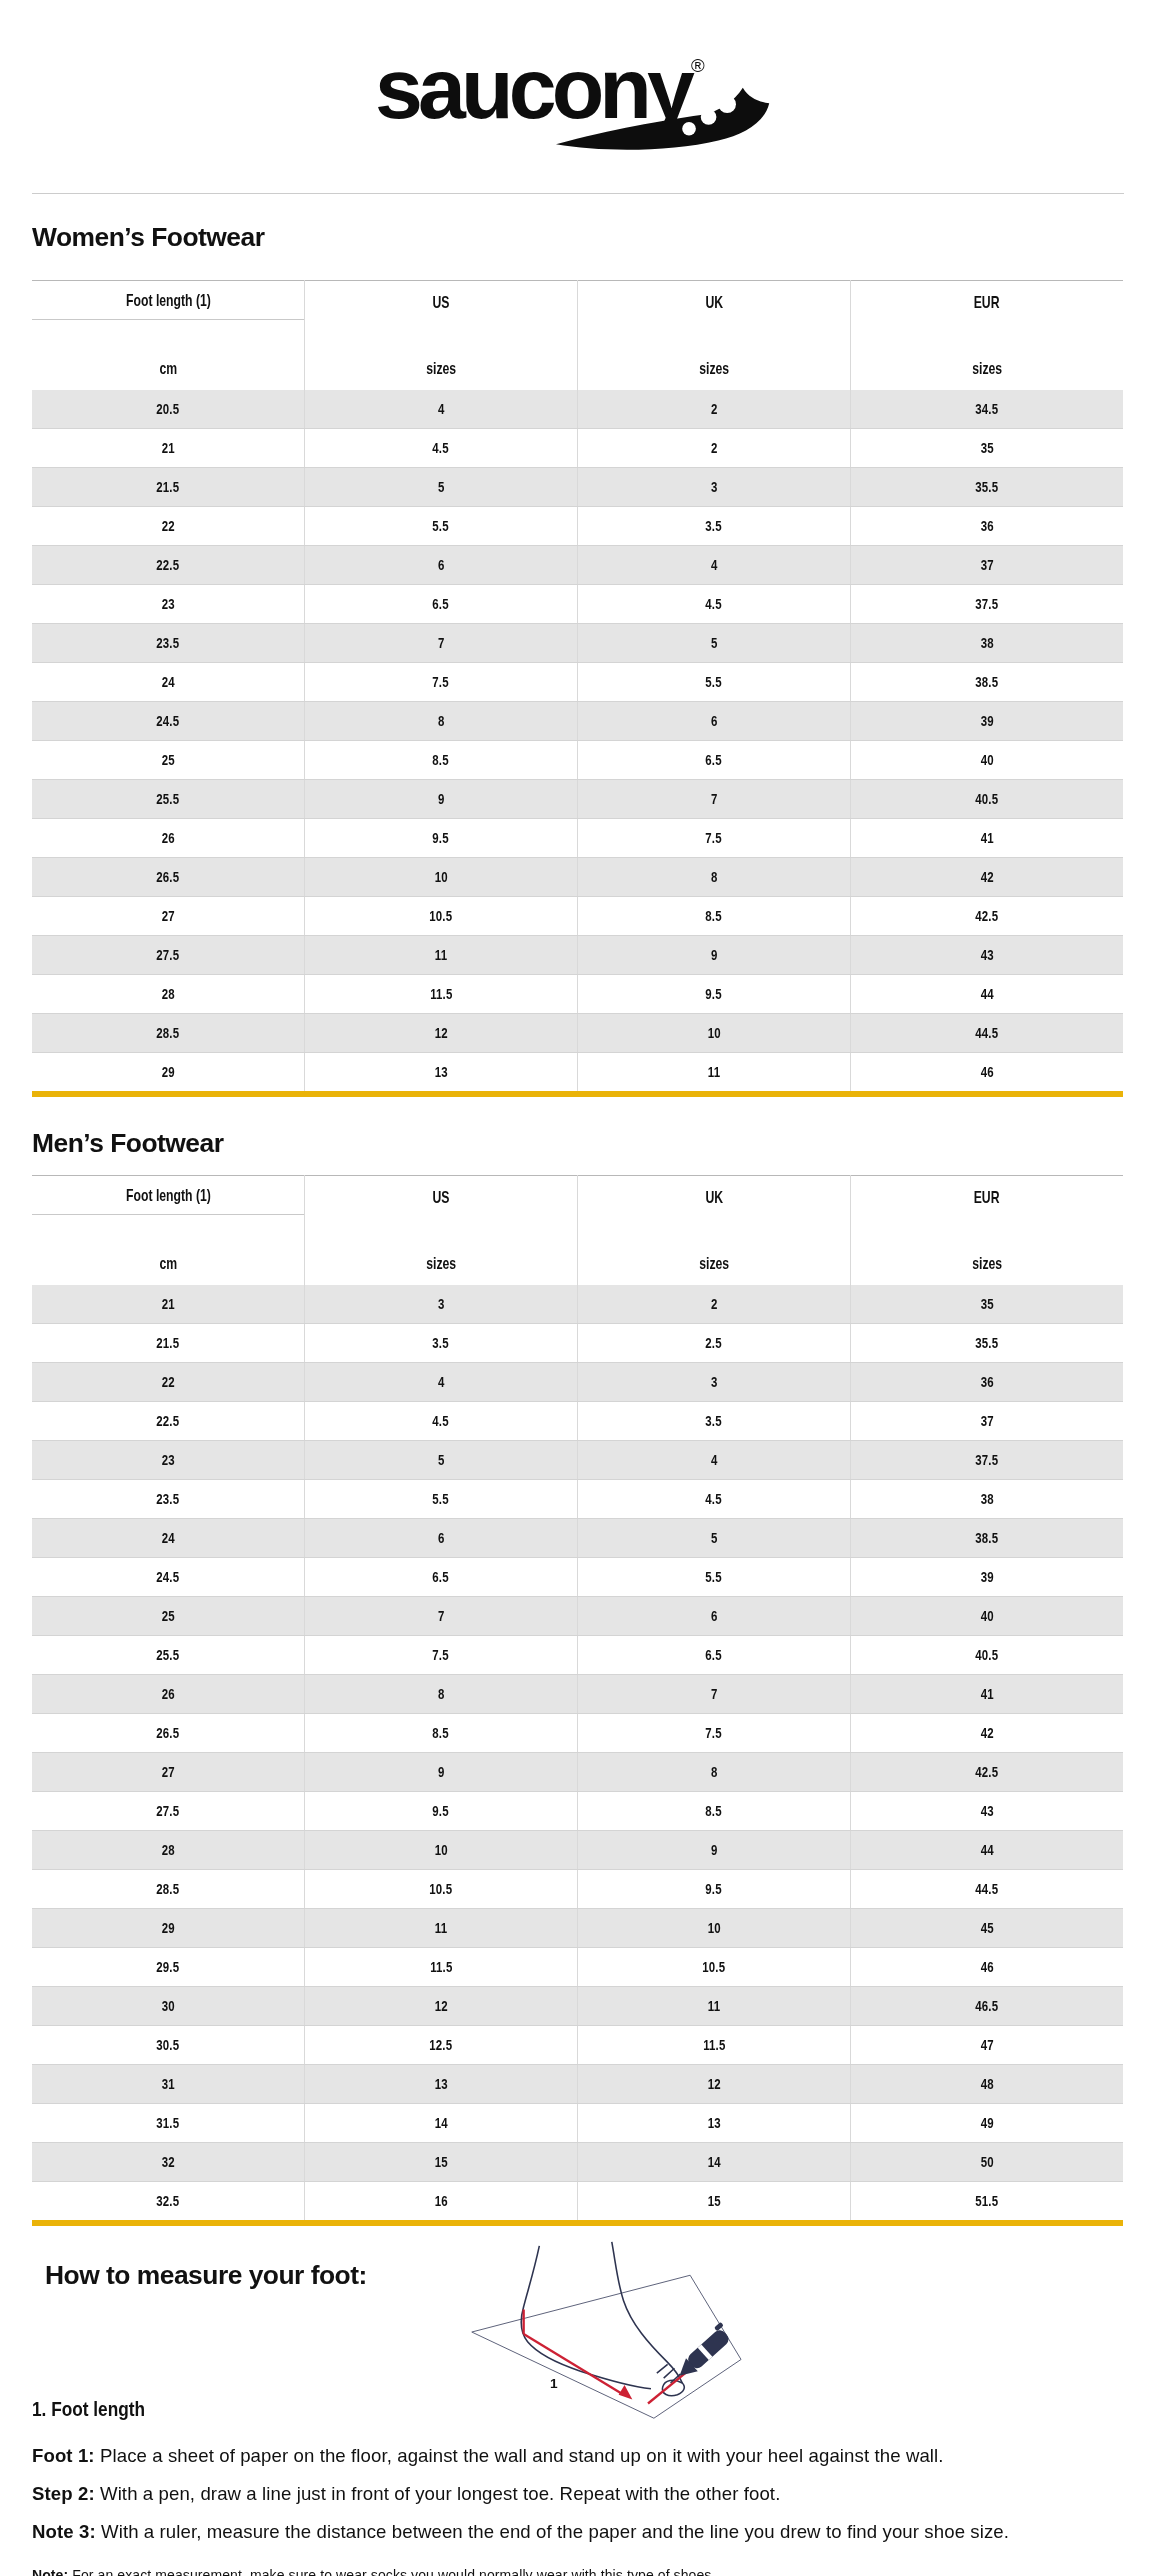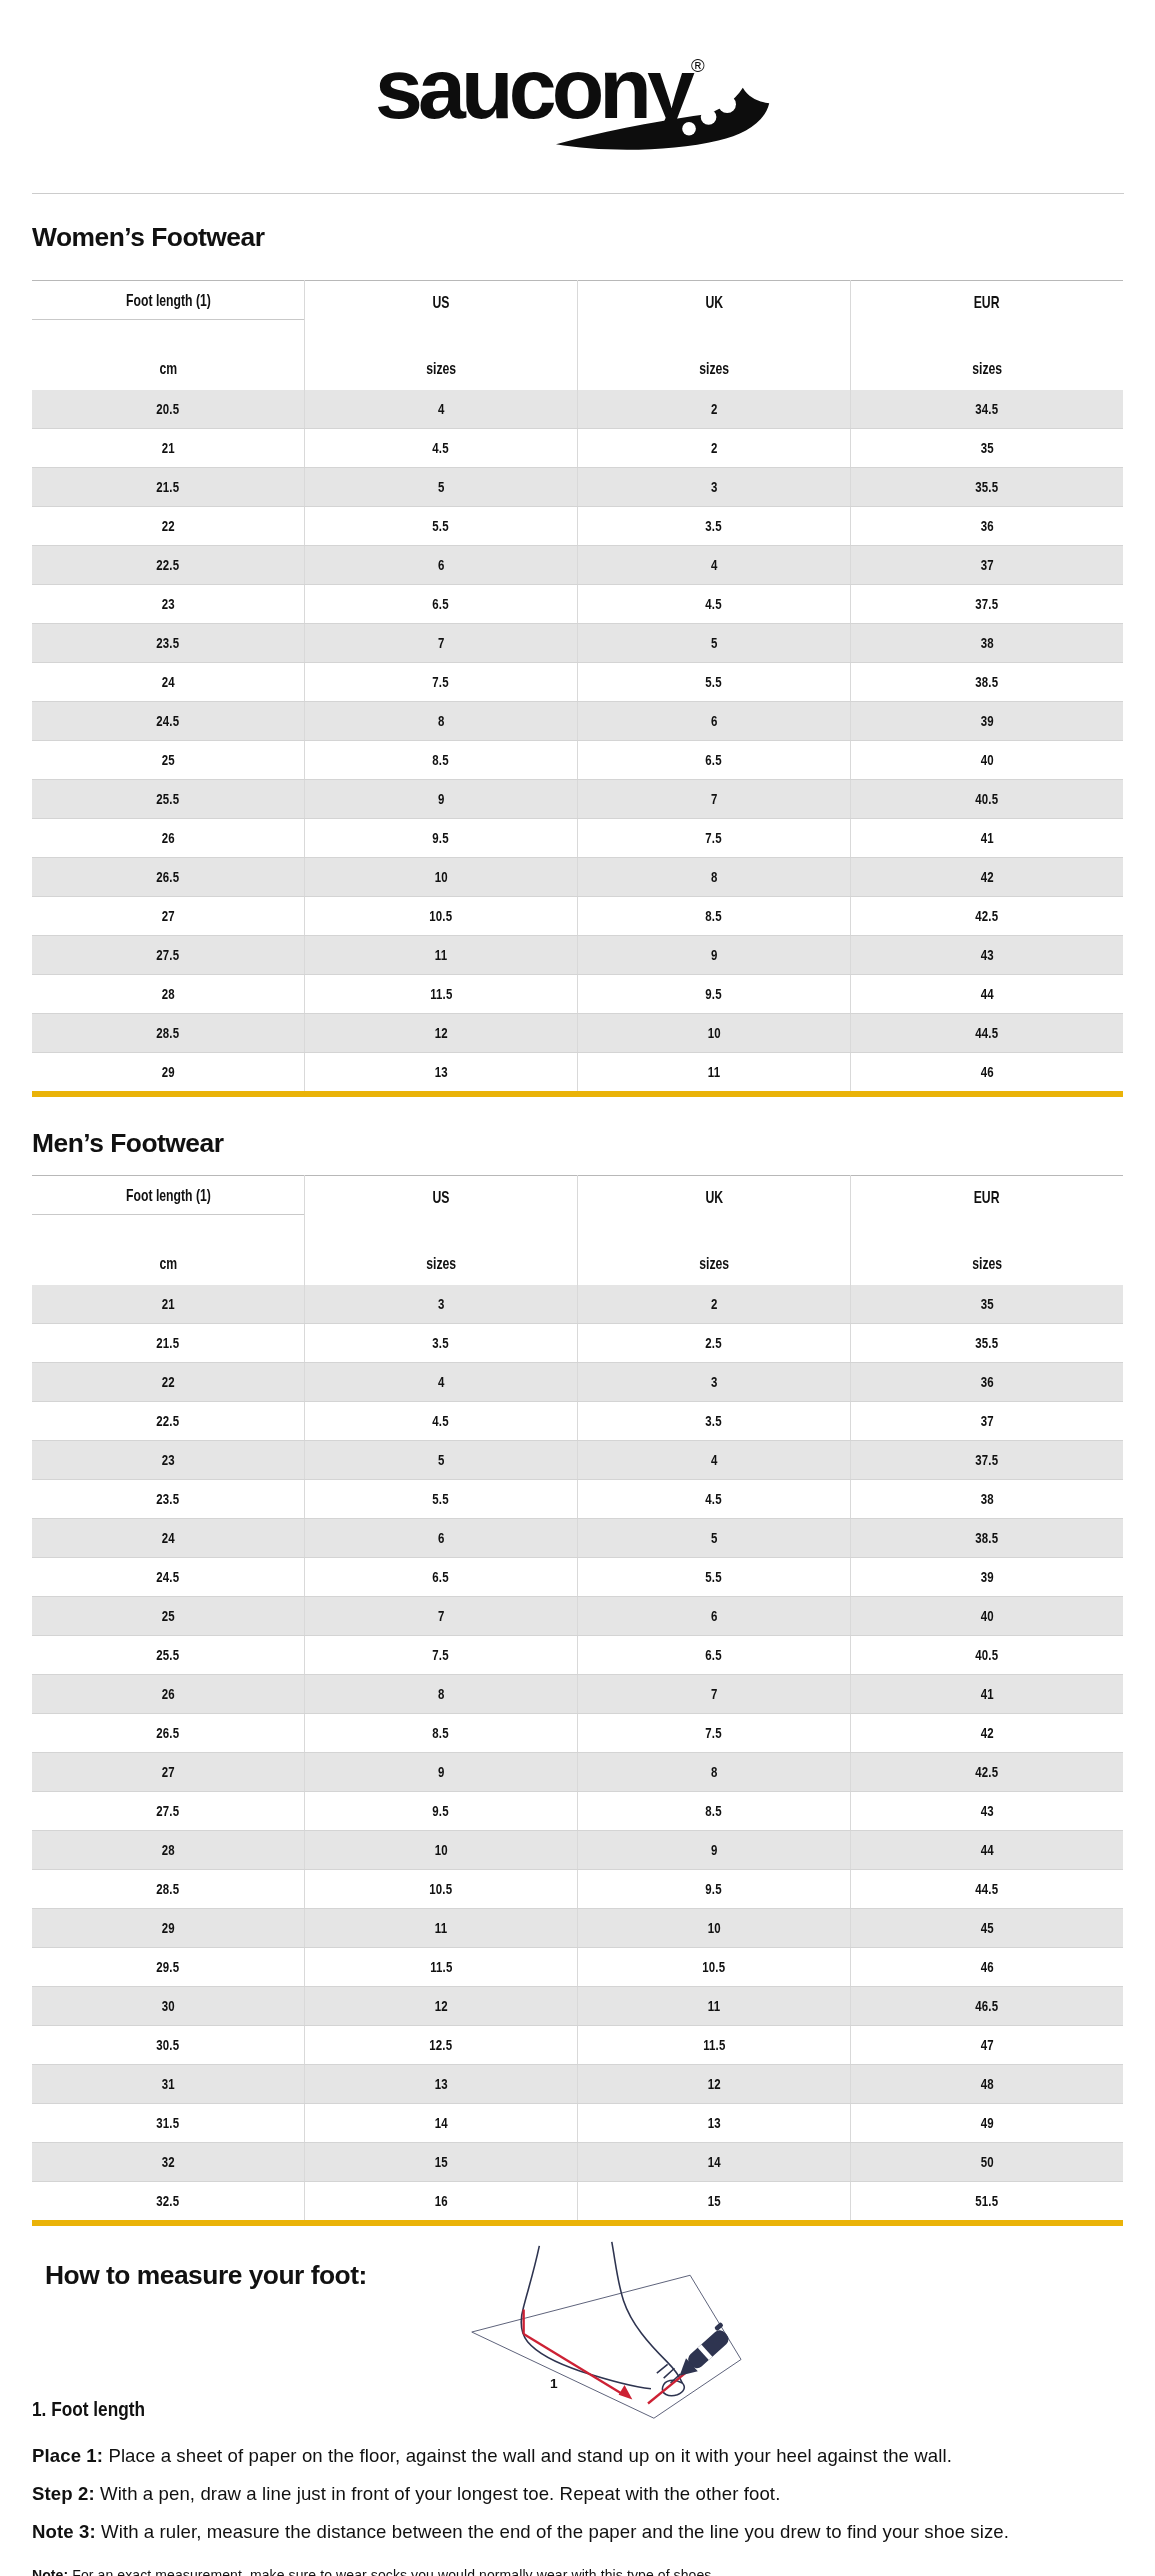--- a/index.html
+++ b/index.html
@@ -409,21 +409,21 @@
       <g transform="rotate(-42 250 120)">
         <rect x="238" y="111" width="48" height="17" rx="7" fill="#2e3450"></rect>
         <polygon points="222,120 239,111 239,129" fill="#2e3450"></polygon>
         <rect x="255" y="111" width="5" height="17" fill="#ffffff"></rect>
         <rect x="281" y="107" width="9" height="5" rx="2" fill="#2e3450"></rect>
       </g>
     </svg>
 
     <h3 class="foot-length-heading"><span class="cxl">1. Foot length</span></h3>
 
-    <p class="step first"><b>Place 1:</b> <span>Place a sheet of paper on the floor, against the wall and stand up on it with your heel against the wall.</span></p>
+    <p class="step first"><b>Foot 1:</b> <span>Place a sheet of paper on the floor, against the wall and stand up on it with your heel against the wall.</span></p>
     <p class="step"><b>Step 2:</b> <span>With a pen, draw a line just in front of your longest toe. Repeat with the other foot.</span></p>
     <p class="step"><b>Note 3:</b> <span>With a ruler, measure the distance between the end of the paper and the line you drew to find your shoe size.</span></p>
 
     <p class="note"><b>Note:</b> <span>For an exact measurement, make sure to wear socks you would normally wear with this type of shoes.</span></p>
   </section>
 
 </div>
 
 
 </body></html>

